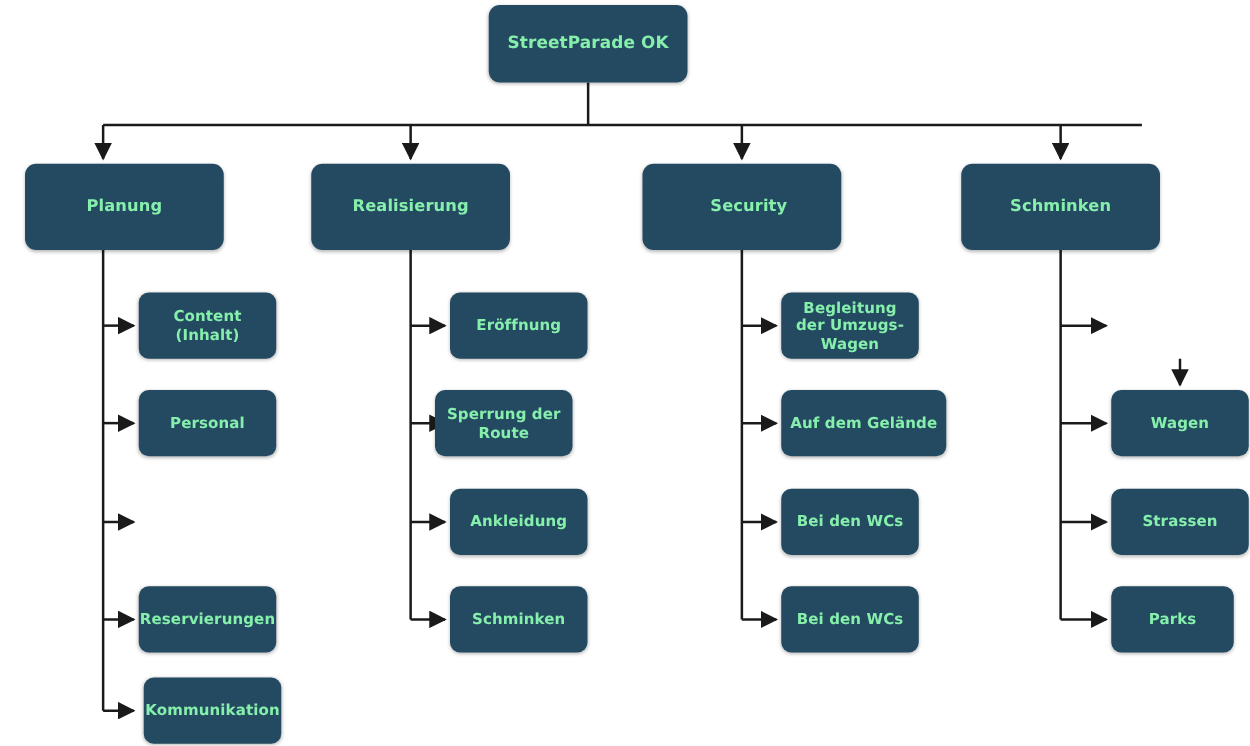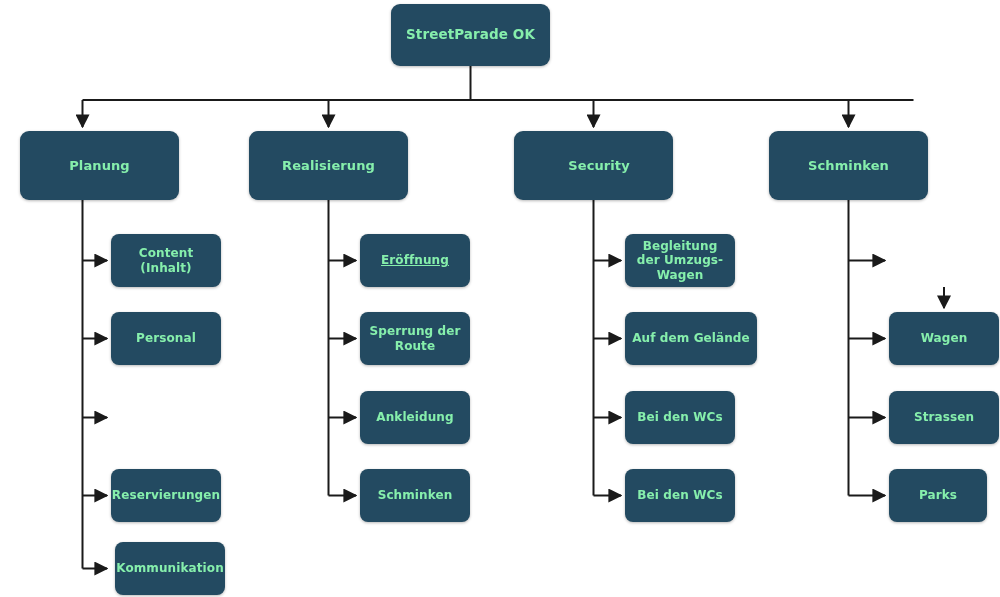--- a/index.html
+++ b/index.html
@@ -128,24 +128,24 @@
   <div class="node leaf" style="left:111px; top:312px; width:110px; height:53px;">
     <span>Personal</span>
   </div>
   <div class="node leaf" style="left:111px; top:469px; width:110px; height:53px;justify-content:center;">
     <span>Reservierungen</span>
   </div>
   <div class="node leaf" style="left:115px; top:542px; width:110px; height:53px;">
     <span>Kommunikation</span>
   </div>
 
-  <div class="node leaf" style="left:360px; top:234px; width:110px; height:53px;text-decoration:underline;">
+  <div class="node leaf" style="left:360px; top:234px; width:110px; height:53px;">
     <span>Eröffnung</span>
   </div>
-  <div class="node leaf" style="left:360px; top:312px; width:110px; height:53px;align-items:center;">
+  <div class="node leaf" style="left:348px; top:312px; width:110px; height:53px;align-items:center;">
     <span>Sperrung der Route</span>
   </div>
   <div class="node leaf" style="left:360px; top:391px; width:110px; height:53px;">
     <span>Ankleidung</span>
   </div>
   <div class="node leaf" style="left:360px; top:469px; width:110px; height:53px;">
     <span>Schminken</span>
   </div>
 
   <div class="node leaf" style="left:625px; top:234px; width:110px; height:53px;">

